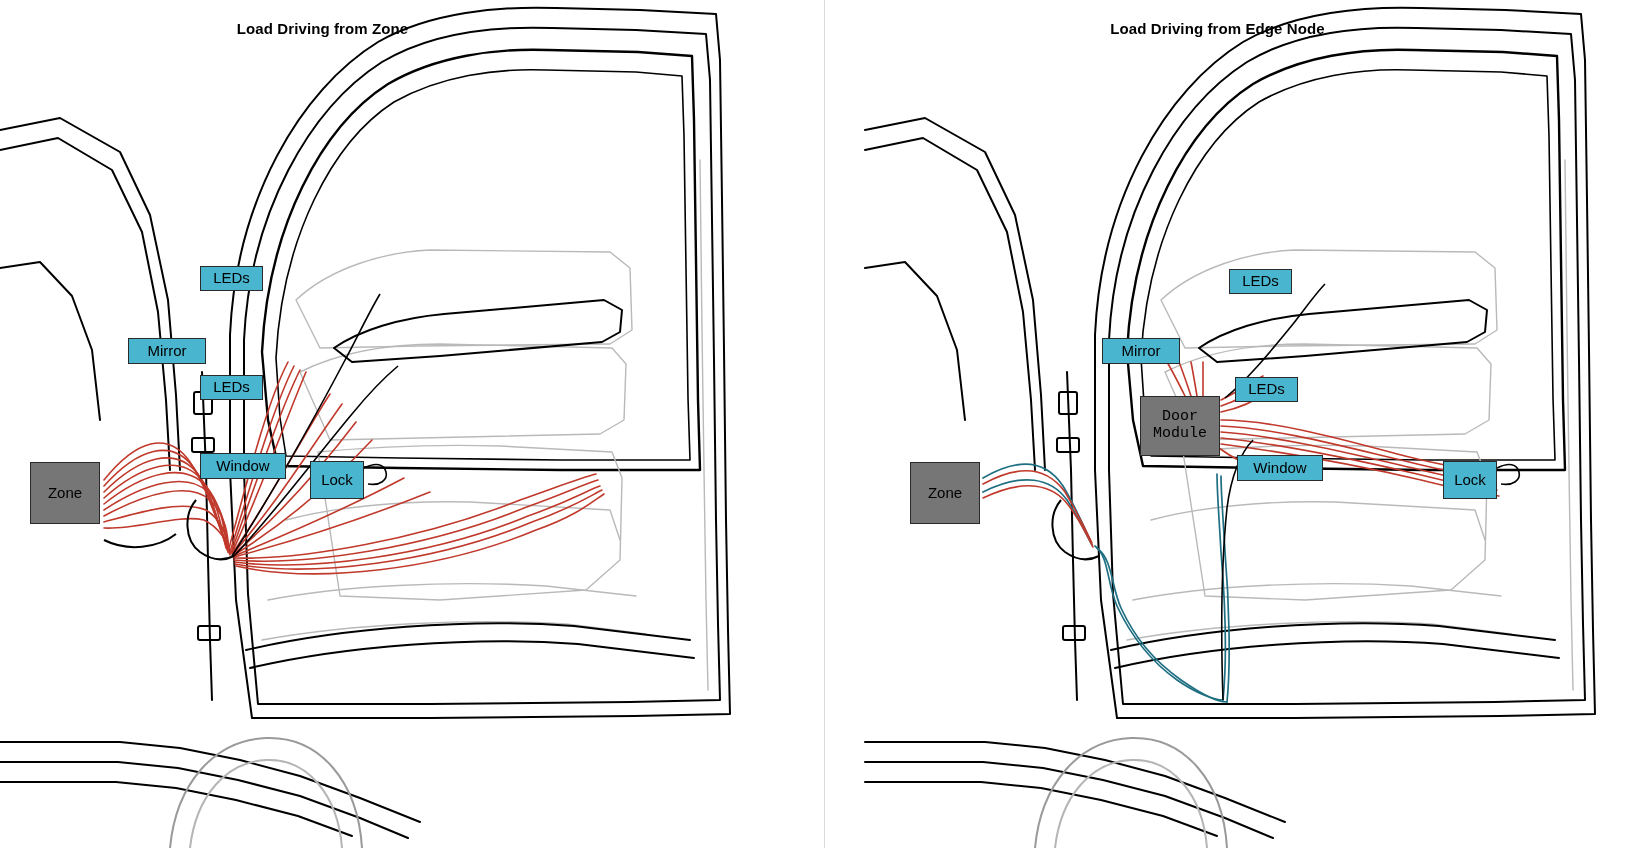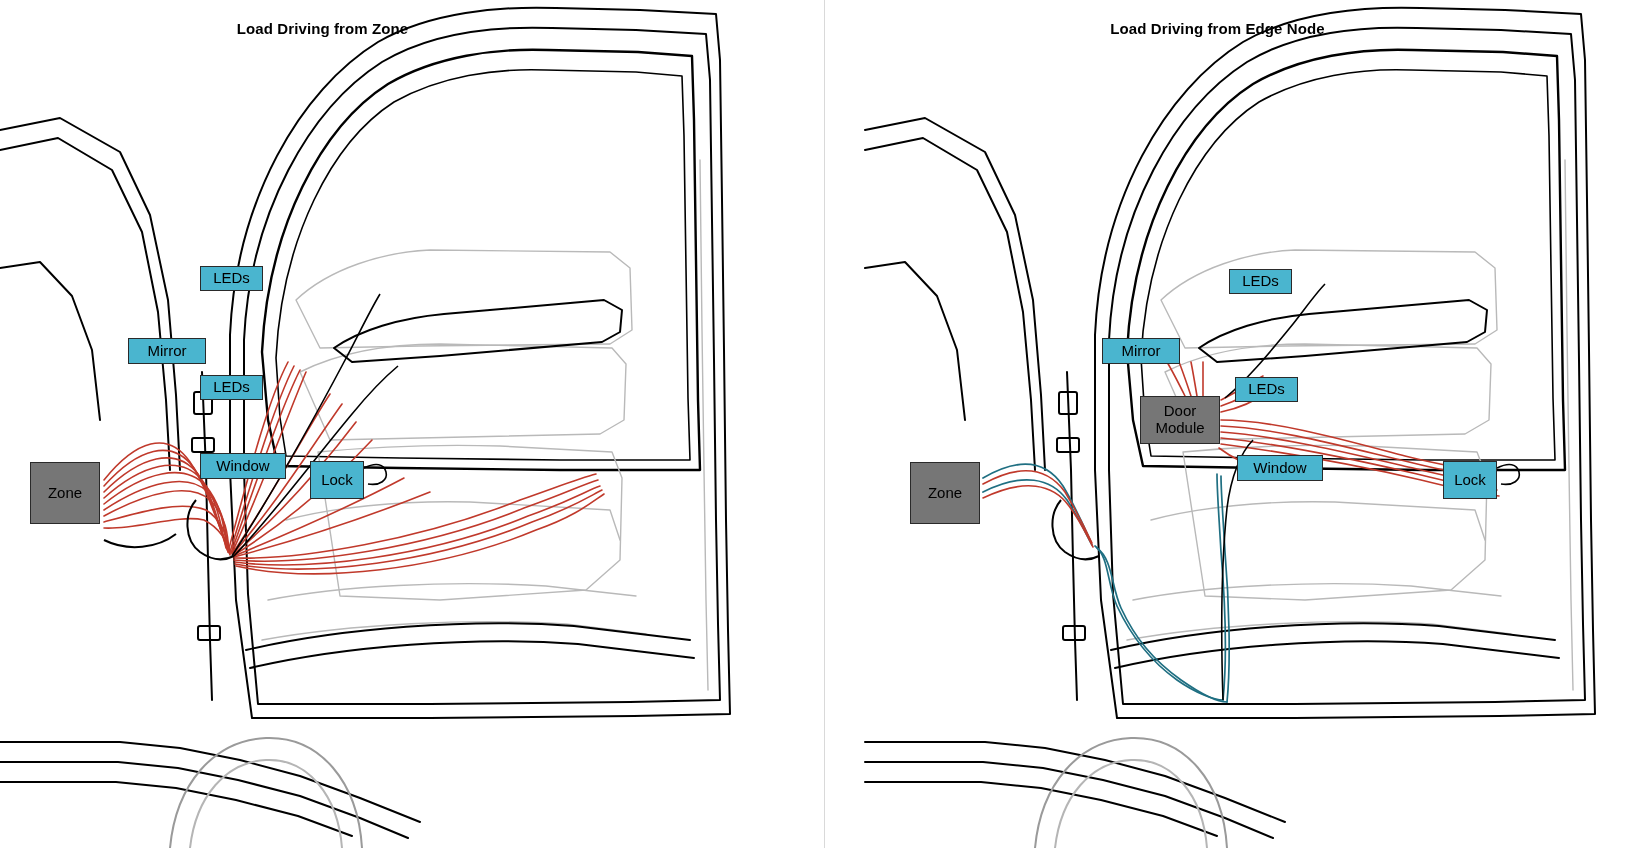--- a/index.html
+++ b/index.html
@@ -81,21 +81,21 @@
   .n-window   { left: 200px; top: 453px; width: 86px; height: 26px; }
   .n-lock     { left: 310px; top: 461px; width: 54px; height: 38px; }
   .n-zone     { left: 30px;  top: 462px; width: 70px; height: 62px; }
 
   .r-leds-1   { left: 404px; top: 269px; width: 63px; height: 25px; }
   .r-mirror   { left: 277px; top: 338px; width: 78px; height: 26px; }
   .r-leds-2   { left: 410px; top: 377px; width: 63px; height: 25px; }
   .r-window   { left: 412px; top: 455px; width: 86px; height: 26px; }
   .r-lock     { left: 618px; top: 461px; width: 54px; height: 38px; }
   .r-zone     { left: 85px;  top: 462px; width: 70px; height: 62px; }
-  .r-module   { left: 315px; top: 396px; width: 80px; height: 48px; flex-direction: column; }
+  .r-module   { left: 315px; top: 396px; width: 80px; height: 60px; flex-direction: column; font-family: Liberation Mono, monospace; }
 </style>
 </head>
 <body>
 
 <div class="stage">
 
   <div class="panel panel-left">
     <div class="panel-title">Load Driving from Zone</div>
 
     <svg class="art" viewBox="0 0 825 848">

